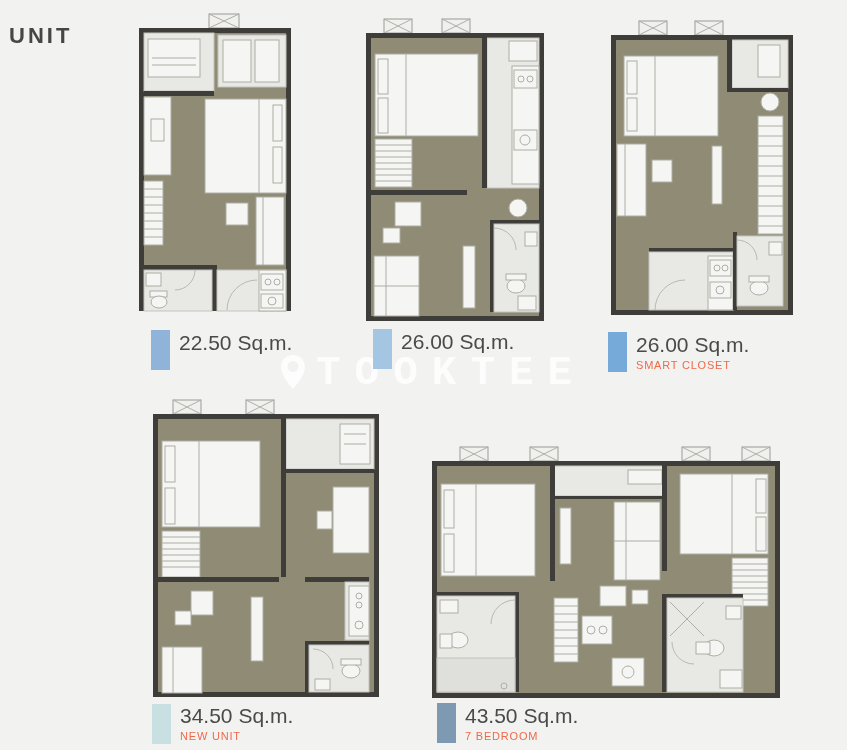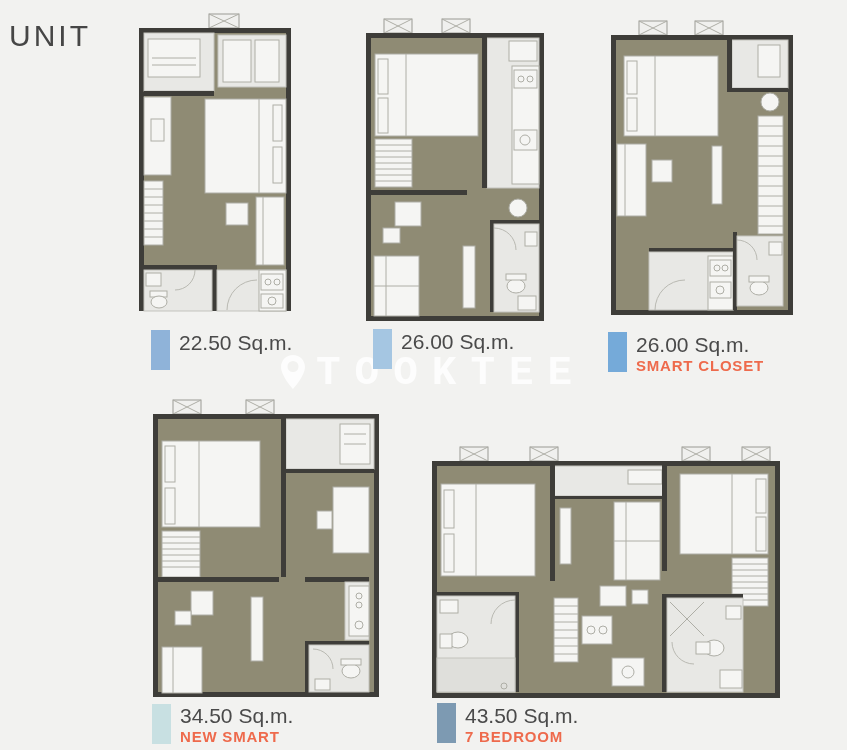--- a/index.html
+++ b/index.html
@@ -3,31 +3,31 @@
 <meta charset="utf-8">
 <style>
   :root{
     --bg:#f2f2f0; --wall:#3e3d39; --floor:#8f8b74; --room:#e8e8e5;
     --roomline:#c3c3bd; --furn:#f5f5f3; --furnline:#aeaea6;
     --title:#464646; --text:#4a4a4a; --accent:#ee6a4c;
   }
   *{margin:0;padding:0;box-sizing:border-box;}
   body{background:#fff;font-family:"Liberation Sans", sans-serif;}
   .canvas{position:relative;width:847px;height:750px;background:var(--bg);overflow:hidden;}
-  .page-title{position:absolute;left:9px;top:14px;font-size:30px;font-weight:400;
+  .page-title{position:absolute;left:9px;top:14px;font-size:22px;font-weight:700;
     color:var(--title);letter-spacing:3px;line-height:44px;}
   .watermark{position:absolute;left:278px;top:350px;display:flex;align-items:center;gap:8px;
     color:rgba(255,255,255,0.82);}
   .watermark .wm-text{font-size:41px;font-weight:700;letter-spacing:14px;font-family:Liberation Mono, monospace;}
   .plan{position:absolute;}
   .plan svg{display:block;}
   .label{position:absolute;display:flex;align-items:flex-start;gap:9px;}
   .swatch{width:19px;height:40px;flex:0 0 auto;}
   .label .area{font-size:21px;color:var(--text);line-height:26px;}
-  .label .tag{font-size:15px;font-weight:700;color:var(--accent);letter-spacing:0.8px;line-height:15px;}
+  .label .tag{font-size:11px;font-weight:400;color:var(--accent);letter-spacing:0.8px;line-height:15px;}
   
   .w{fill:var(--wall);}
   .f{fill:var(--floor);}
   .L{fill:var(--room);stroke:var(--roomline);stroke-width:1;}
   .ff{fill:var(--furn);stroke:var(--furnline);stroke-width:1;}
   .ln{fill:none;stroke:var(--furnline);stroke-width:1;}
   .arc{fill:none;stroke:#b9b9b2;stroke-width:1;}
   .hx{fill:#f0f0ee;stroke:#9a9a94;stroke-width:1;}
   .sh{fill:#dfdfdb;stroke:var(--roomline);stroke-width:1;}
 </style>
@@ -302,21 +302,21 @@
         <rect x="188" y="260" width="20" height="6" class="ff"></rect>
         <rect x="162" y="280" width="15" height="11" class="ff"></rect>
         <path d="M160,250 A20,20 0 0 1 180,270" class="arc"></path>
       </g>
     </svg>
   </figure>
   <div class="label" style="left:152px;top:703px;align-items:flex-end;">
     <span class="swatch" style="background: rgb(200, 224, 226);"></span>
     <div>
       <div class="area">34.50 Sq.m.</div>
-      <div class="tag">NEW SMART</div>
+      <div class="tag">NEW UNIT</div>
     </div>
   </div>
 
   <figure class="plan" style="left:432px;top:446px;">
     <svg width="348" height="252" viewBox="0 0 348 252">
       <g>
         <rect x="28" y="1" width="28" height="14" class="hx"></rect>
         <path d="M28,1 L56,15 M56,1 L28,15" class="ln"></path>
       </g>
       <g>

